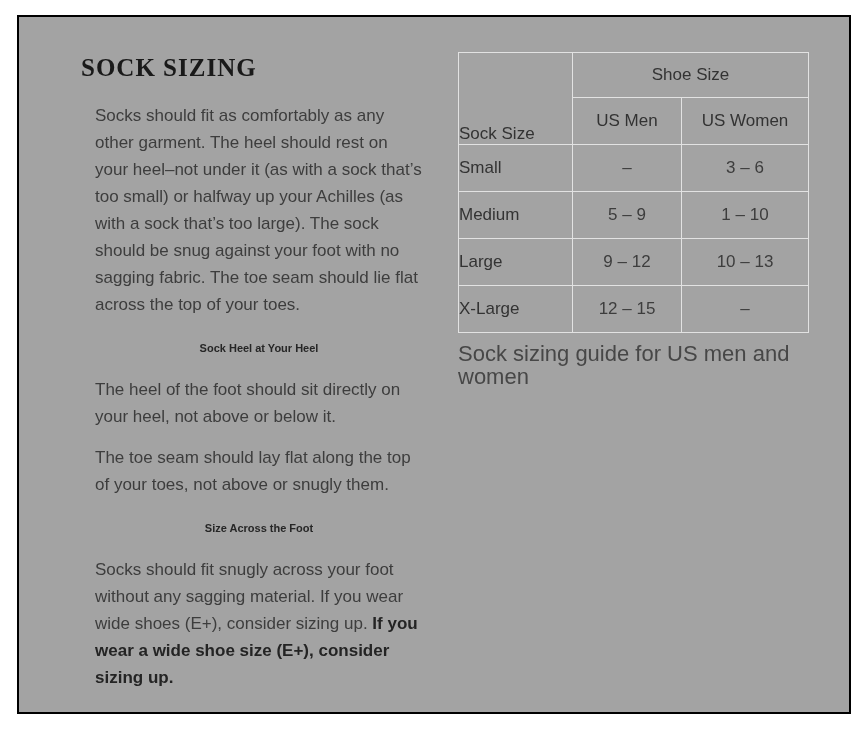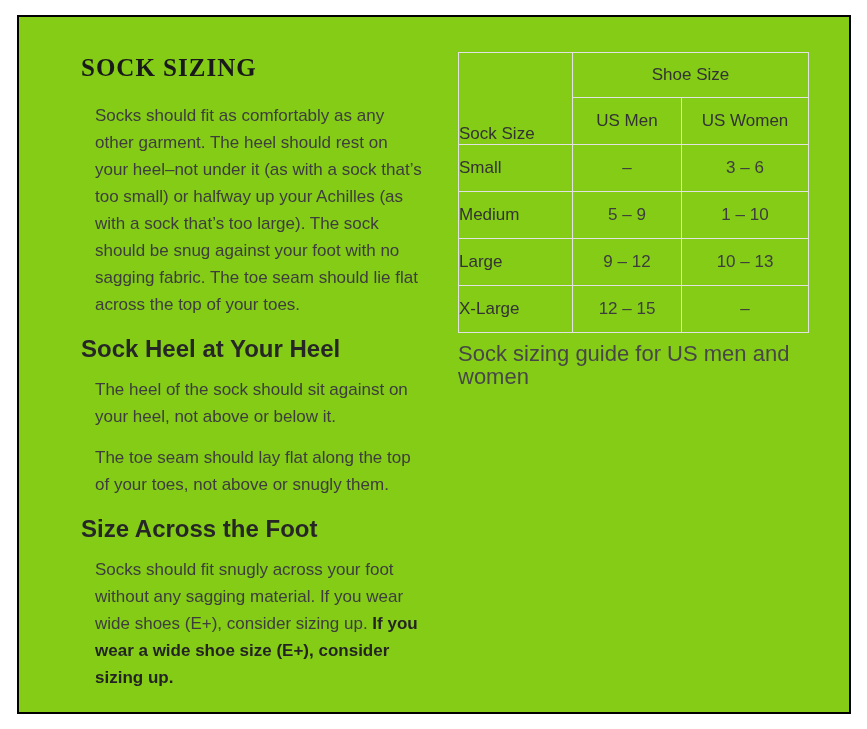--- a/index.html
+++ b/index.html
@@ -9,21 +9,21 @@
     background: #ffffff;
     font-family: "Liberation Sans", sans-serif;
     position: relative;
     overflow: hidden;
   }
   .frame {
     position: absolute;
     left: 17px; top: 15px;
     width: 834px; height: 699px;
     border: 2px solid #000000;
-    background: #84cc16;
+    background: #a3a3a3;
   }
   
   .left-col {
     position: absolute;
     left: 62px; top: 38px;
     width: 356px;
   }
   .page-title {
     font-family: "Liberation Serif", serif;
     font-weight: bold;
@@ -33,25 +33,26 @@
     margin: 0 0 21px 0;
     line-height: 26px;
   }
   .body-text {
     font-size: 17px;
     line-height: 27px;
     color: #3d3d3d;
     margin: 14px;
   }
   .section-heading {
-    font-size: 24px;
+    font-size: 11px;
     font-weight: bold;
     line-height: 27px;
     color: #262626;
     margin: 17px 0 0 0;
+    text-align: center;
   }
   .body-text strong { color: #242424; }
   
   .right-col {
     position: absolute;
     left: 439px; top: 35px;
     width: 352px;
   }
   table.sizing-table {
     border-collapse: collapse;
@@ -115,21 +116,21 @@
 <body>
 
 <div class="frame">
 
   <div class="left-col">
     <h1 class="page-title">SOCK SIZING</h1>
 
     <p class="body-text">Socks should fit as comfortably as any other garment. The heel should rest on your heel–not under it (as with a sock that’s too small) or halfway up your Achilles (as with a sock that’s too large). The sock should be snug against your foot with no sagging fabric. The toe seam should lie flat across the top of your toes.</p>
 
     <h3 class="section-heading">Sock Heel at Your Heel</h3>
-    <p class="body-text">The heel of the sock should sit against on your heel, not above or below it.</p>
+    <p class="body-text">The heel of the foot should sit directly on your heel, not above or below it.</p>
 
     <p class="body-text">The toe seam should lay flat along the top of your toes, not above or snugly them.</p>
 
     <h3 class="section-heading">Size Across the Foot</h3>
     <p class="body-text"><span>Socks should fit snugly across your foot without any sagging material. If you wear wide shoes (E+), consider sizing up. </span><strong>If you wear a wide shoe size (E+), consider sizing up.</strong></p>
   </div>
 
   <div class="right-col">
     <table class="sizing-table">
       <colgroup>

